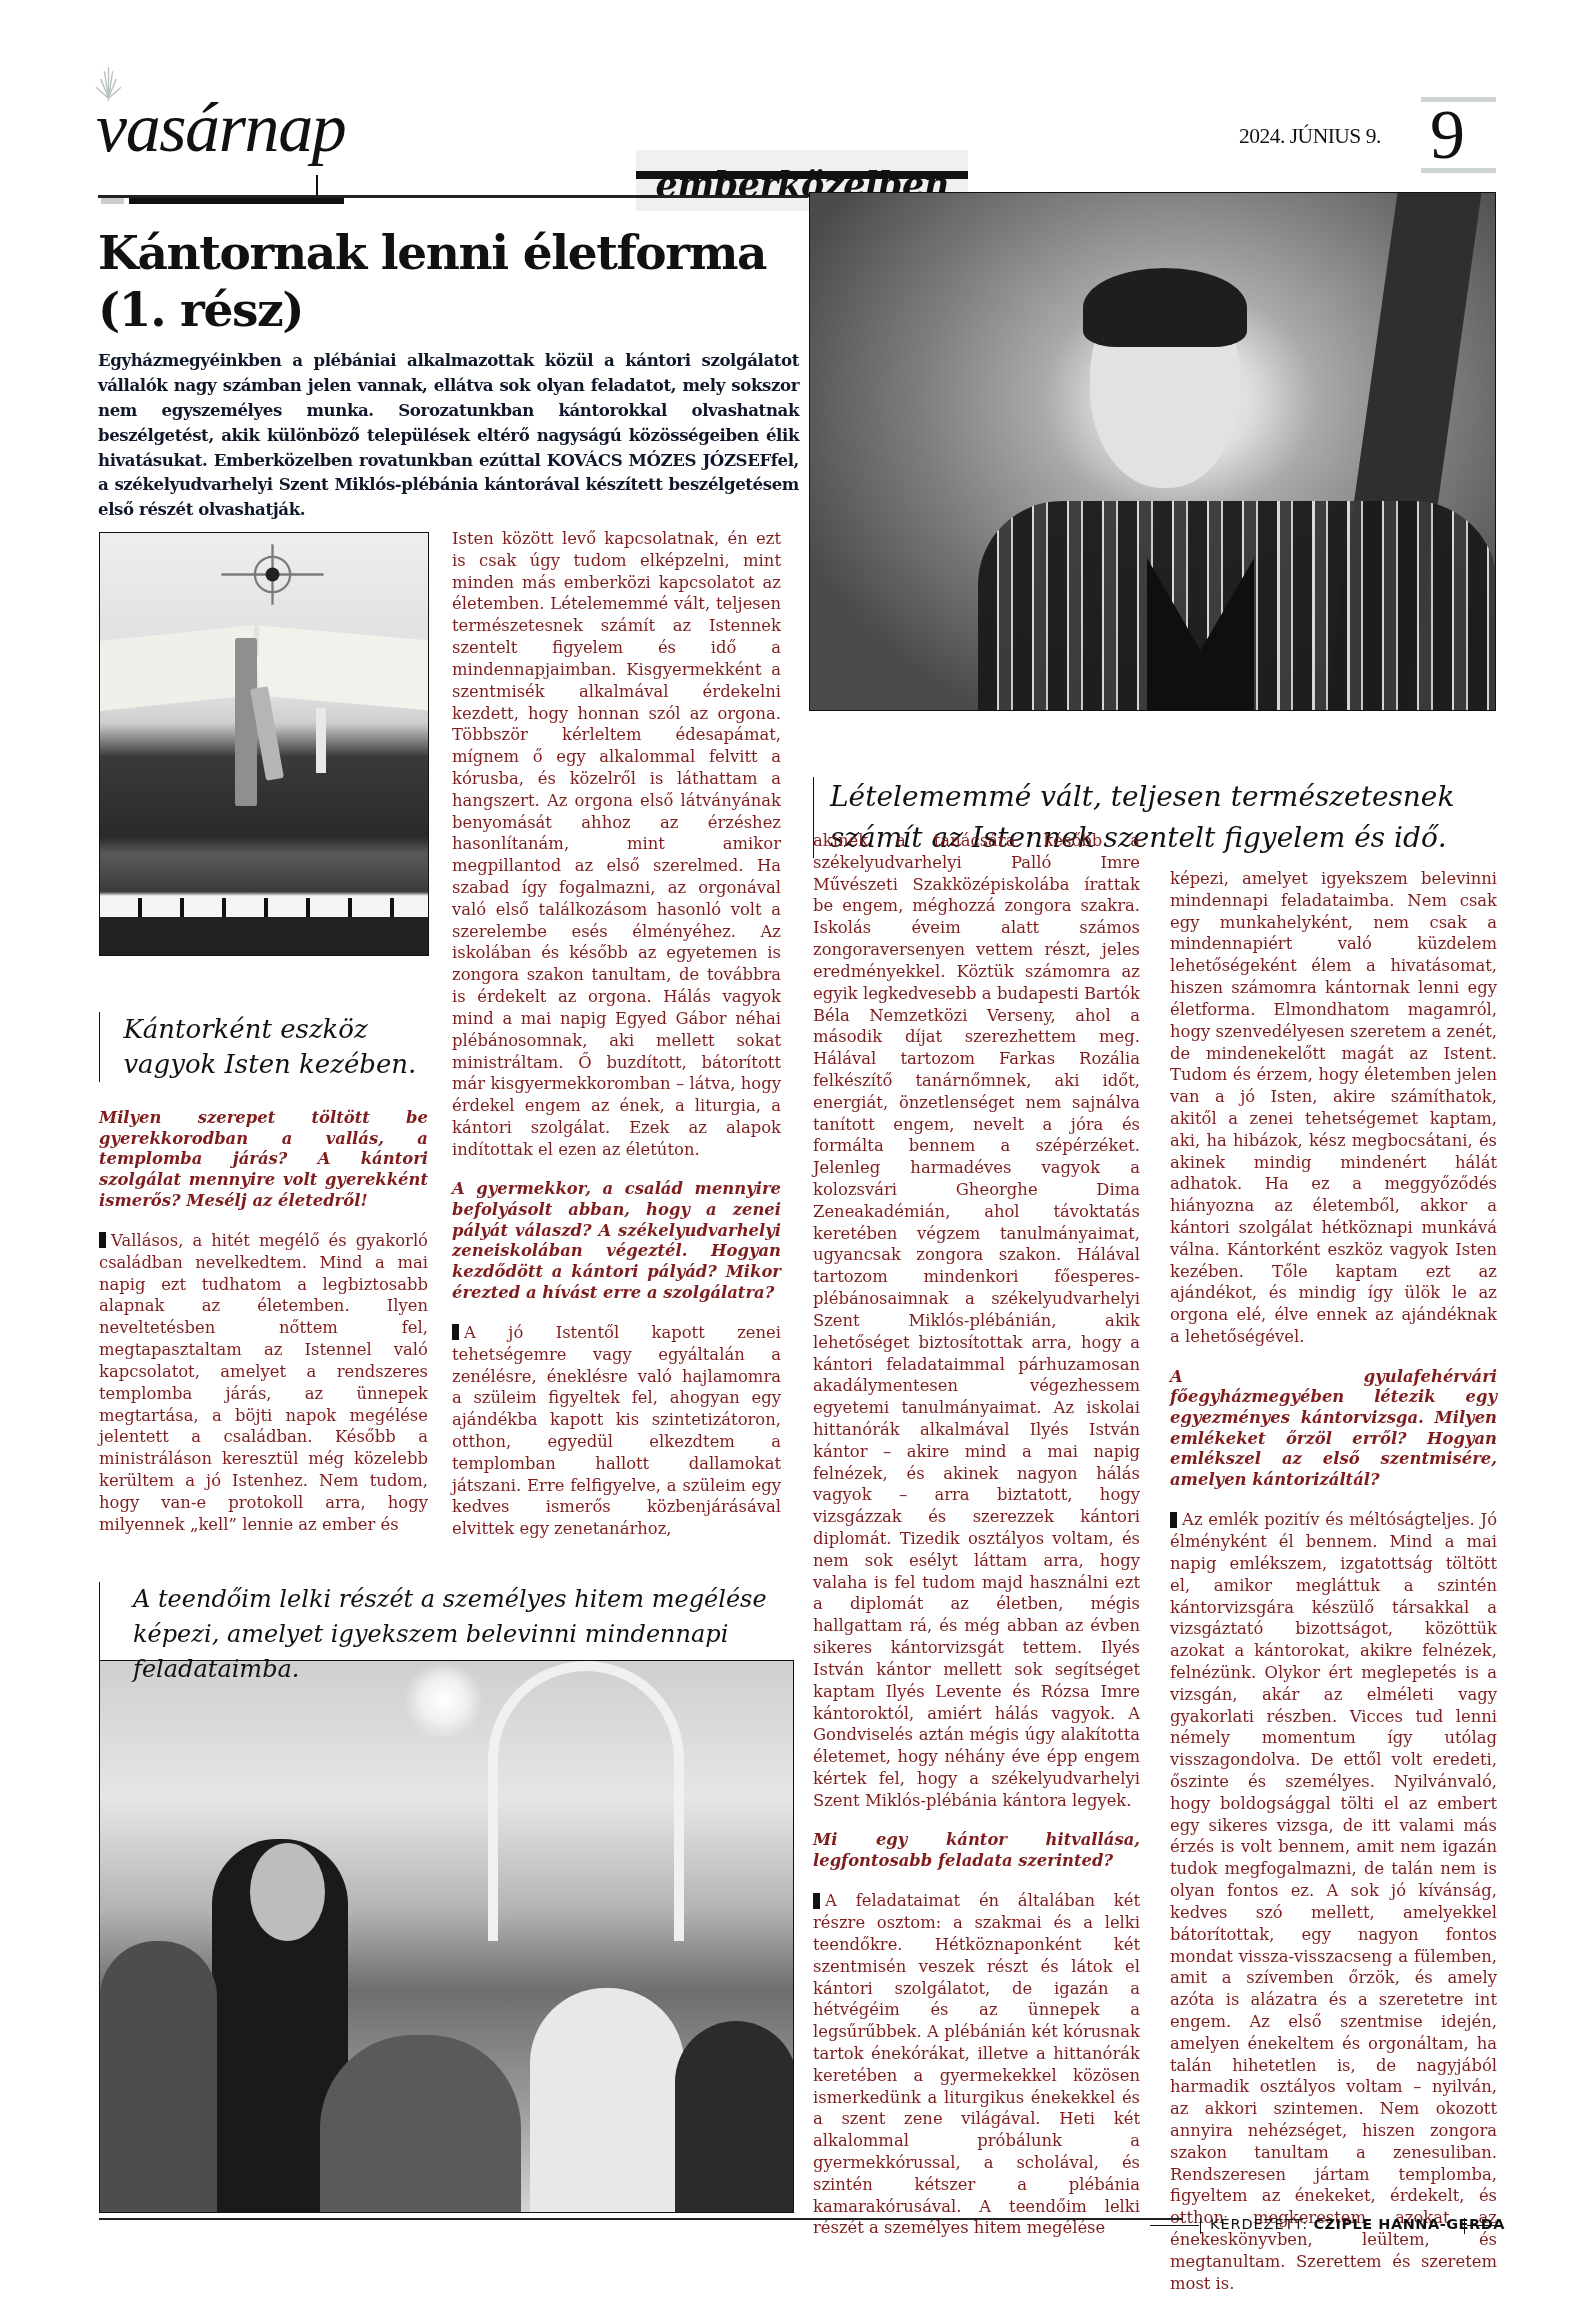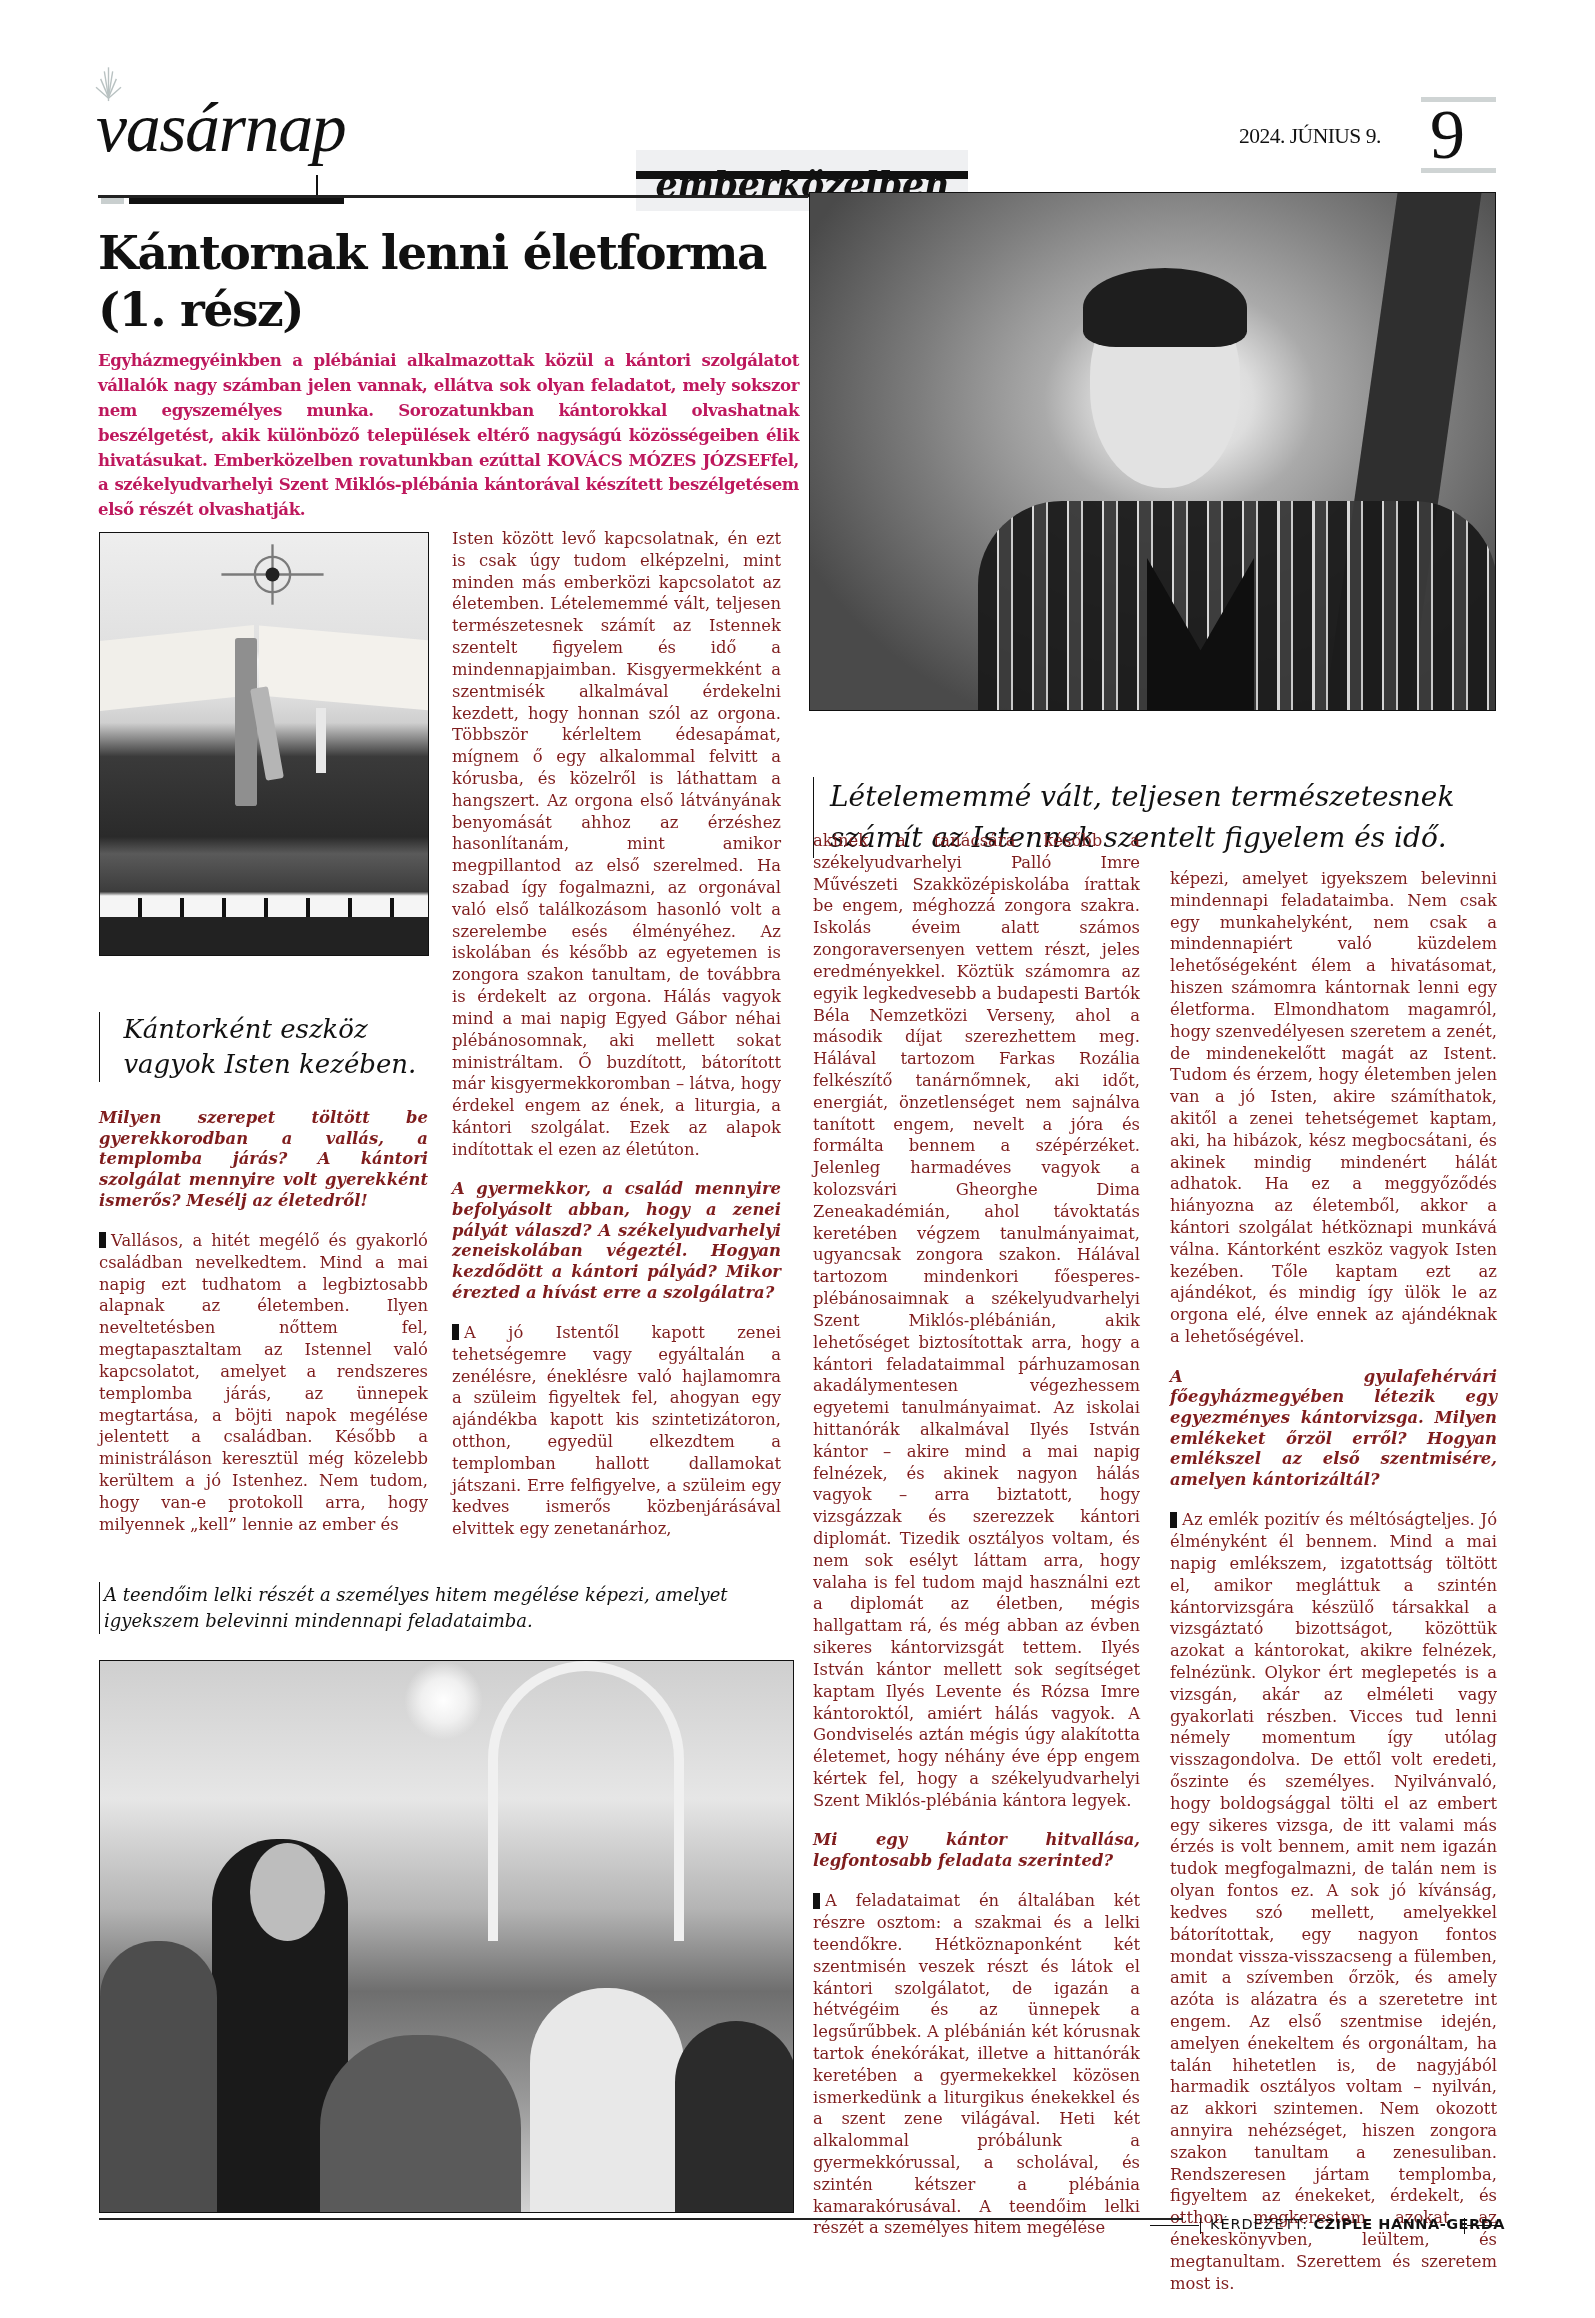--- a/index.html
+++ b/index.html
@@ -21,35 +21,35 @@
 
   .date { position: absolute; left: 1239px; top: 124px; font-family: "Liberation Serif", serif; font-size: 21.5px; color: #111; letter-spacing: -0.5px; }
   .page-num { position: absolute; left: 1430px; top: 100px; font-family: "Liberation Serif", serif; font-size: 70px; color: #111; line-height: 1; }
   .page-rule-top { position: absolute; left: 1421px; top: 97px; width: 75px; height: 4.7px; background: #cfd4d4; }
   .page-rule-bot { position: absolute; left: 1421px; top: 168px; width: 75px; height: 4.7px; background: #cfd4d4; }
 
   .top-rule { position: absolute; left: 98px; top: 195px; width: 710px; height: 2.8px; background: #222; }
 
   
   .headline { position: absolute; left: 98px; top: 224px; width: 692px; font-family: "DejaVu Serif", serif; font-weight: bold; font-size: 47px; line-height: 1.22; color: #111; letter-spacing: -1.4px; }
-  .lead { position: absolute; left: 98px; top: 348px; width: 701px; font-family: "DejaVu Serif", serif; font-weight: bold; font-size: 16.6px; line-height: 1.5; color: #be185d; text-align: justify; letter-spacing: -0.4px; }
+  .lead { position: absolute; left: 98px; top: 348px; width: 701px; font-family: "DejaVu Serif", serif; font-weight: bold; font-size: 16.6px; line-height: 1.5; color: #0f172a; text-align: justify; letter-spacing: -0.4px; }
 
   
   .photo { position: absolute; border: 1.4px solid #111; overflow: hidden; }
   .photo-book { left: 99px; top: 532px; width: 330px; height: 424px; background: linear-gradient(#eeeeee 0%, #e0e0e0 28%, #f3f3f3 30%, #cfcfcf 45%, #3a3a3a 53%, #2a2a2a 72%, #5a5a5a 76%, #3c3c3c 85%, #f5f5f5 86%, #f5f5f5 90%, #222 91%); }
   .photo-portrait { left: 809px; top: 192px; width: 687px; height: 519px; background: radial-gradient(ellipse at 54% 40%, #f2f2f2 0%, #dddddd 14%, #aaaaaa 26%, #7d7d7d 50%, #4a4a4a 80%); }
   .photo-group { left: 99px; top: 1660px; width: 695px; height: 553px; background: linear-gradient(180deg, #cfcfcf 0%, #e6e6e6 25%, #b4b4b4 45%, #6e6e6e 60%, #9a9a9a 80%, #d3d3d3 100%); }
 
   .ph-shape { position: absolute; }
 
   
   .pullquote { position: absolute; font-family: "DejaVu Serif", serif; font-style: italic; color: #111; border-left: 1.4px solid #111; }
   .pq-left { left: 99px; top: 1012px; width: 327px; padding-left: 23.4px; font-size: 26px; line-height: 1.34; }
   .pq-right { left: 813px; top: 741px; width: 678px; padding-left: 16px; font-size: 28px; line-height: 1.45; margin-top: 36px; }
-  .pq-bottom { left: 99px; top: 1582px; width: 692px; padding-left: 4px; font-size: 18px; line-height: 1.45; }
+  .pq-bottom { left: 99px; top: 1582px; width: 692px; padding-left: 33px; font-size: 24px; line-height: 1.45; }
 
   
   .col { position: absolute; font-family: "DejaVu Serif", serif; font-size: 16.4px; line-height: 1.33; color: #7f1d1d; text-align: justify; hyphens: manual; }
   .col p { margin: 0; }
   .col .q { font-weight: bold; font-style: italic; margin-top: 18.7px; margin-bottom: 18.7px; line-height: 1.26; }
   .col .q:first-child { margin-top: 0; }
   .col .ans::before { content: ""; display: inline-block; width: 6.5px; height: 16px; background: #111; margin-right: 5.6px; vertical-align: -2.3px; }
 
   .col-1 { left: 99px; top: 1108px; width: 329px; }
   .col-2 { left: 452px; top: 528px; width: 329px; }

